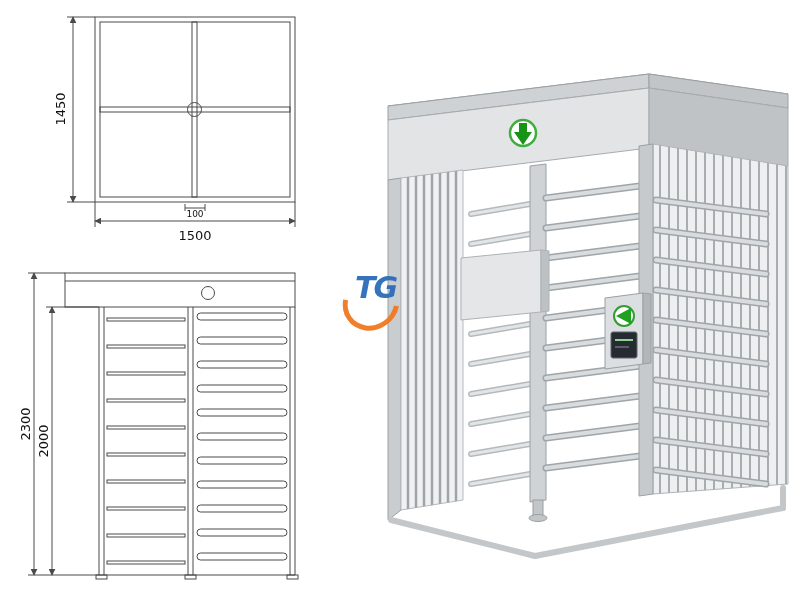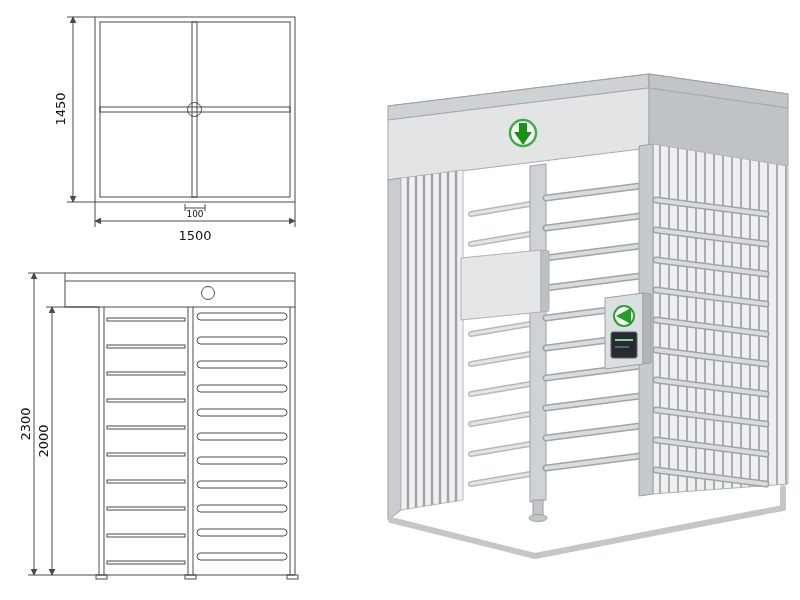--- a/index.html
+++ b/index.html
@@ -267,14 +267,18 @@
       <line x1="8" y1="472" x2="152" y2="508"></line>
       <line x1="152" y1="508" x2="400" y2="460"></line>
       <line x1="400" y1="460" x2="400" y2="440"></line>
     </g>
     <g>
       <rect x="150" y="452" width="10" height="16" fill="#c2c6c8" stroke="#9aa0a3"></rect>
       <ellipse cx="155" cy="470" rx="9" ry="3.5" fill="#c2c6c8" stroke="#9aa0a3"></ellipse>
     </g>
   </svg>
 
+  <div class="logo">
+    <span class="logo-swoosh"></span>
+    <span class="logo-text">TG</span>
+  </div>
 
 </div>
 
 </body></html>

